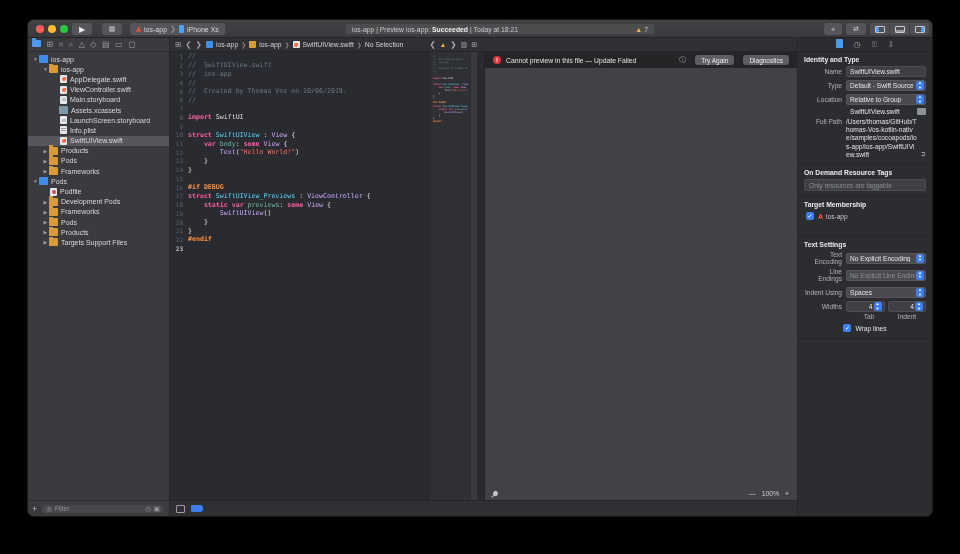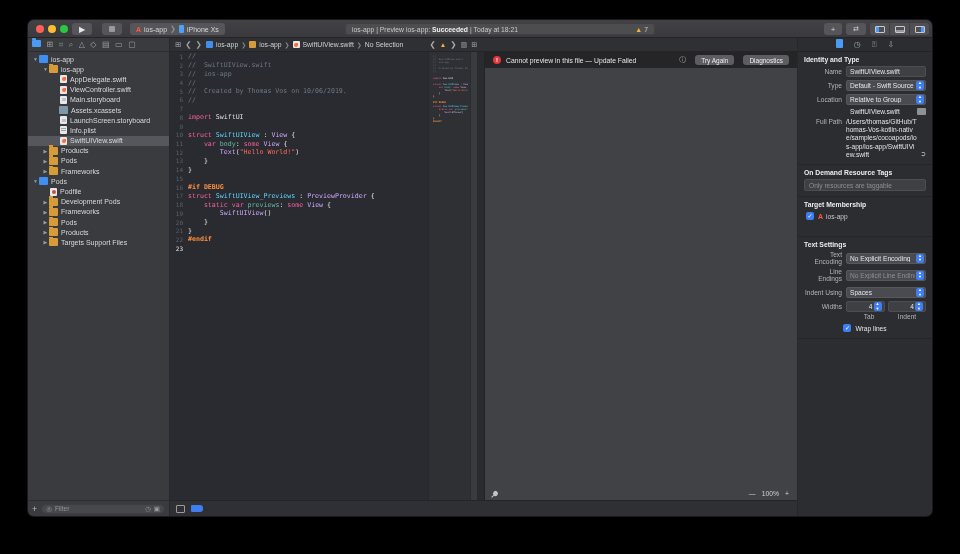--- a/index.html
+++ b/index.html
@@ -87,21 +87,21 @@
   .jb-right { position:absolute; right:320px; display:flex; align-items:center; gap:4px; }
   .jb-right .nav { color:#a9aaae; font-size:7.5px; }
   .jb-right .wtri { color:#f2b13c; font-size:6.5px; }
   .jb-right .lay { color:#a9aaae; font-size:7px; }
 
   .codearea { position:absolute; left:0; top:14px; width:258px; bottom:16px; overflow:hidden;
               font-family:"DejaVu Sans Mono", monospace; font-size:6.6px; }
   .cline { height:8.72px; display:flex; align-items:center; white-space:pre; }
   .gut { flex:none; width:18px; text-align:right; padding-right:5px; color:#5b6068; font-size:6px; }
   .gut.cur { color:#e8e8ea; }
-  .tok-pl{color:#dfe0e2} .tok-cm{color:#6c7986} .tok-kw{color:#fc5fa3; font-weight:normal}
+  .tok-pl{color:#dfe0e2} .tok-cm{color:#6c7986} .tok-kw{color:#fc5fa3; font-weight:bold}
   .tok-pp{color:#fd8f3f; font-weight:bold} .tok-td{color:#5dd8ff} .tok-ty{color:#d0a8ff}
   .tok-st{color:#fc6a5d} .tok-pr{color:#67b7a4}
 
   .minimap { position:absolute; left:258px; top:14px; width:42px; bottom:16px; background:#2e3034;
              border-left:1px solid #27282b; padding:3px 2px 0 4px; overflow:hidden;
              font-family:"DejaVu Sans Mono", monospace; font-size:2.4px; }
   .mline { height:3.1px; white-space:pre; overflow:hidden; }
   .mm-track { position:absolute; left:300px; top:14px; width:7px; bottom:16px; background:#393b3f; border-left:1px solid #2b2c2f; }
 
   .splitgap { position:absolute; left:307px; top:14px; width:8px; bottom:16px; background:#2a2b2f; border-right:1px solid #222327; }
@@ -366,21 +366,21 @@
         <div class="cline"><span class="gut">7</span></div>
         <div class="cline"><span class="gut">8</span><span class="tok-kw">import</span><span class="tok-pl"> SwiftUI</span></div>
         <div class="cline"><span class="gut">9</span></div>
         <div class="cline"><span class="gut">10</span><span class="tok-kw">struct</span><span class="tok-pl"> </span><span class="tok-td">SwiftUIView</span><span class="tok-pl"> : </span><span class="tok-ty">View</span><span class="tok-pl"> {</span></div>
         <div class="cline"><span class="gut">11</span><span class="tok-pl">    </span><span class="tok-kw">var</span><span class="tok-pl"> </span><span class="tok-pr">body</span><span class="tok-pl">: </span><span class="tok-kw">some</span><span class="tok-pl"> </span><span class="tok-ty">View</span><span class="tok-pl"> {</span></div>
         <div class="cline"><span class="gut">12</span><span class="tok-pl">        </span><span class="tok-ty">Text</span><span class="tok-pl">(</span><span class="tok-st">"Hello World!"</span><span class="tok-pl">)</span></div>
         <div class="cline"><span class="gut">13</span><span class="tok-pl">    }</span></div>
         <div class="cline"><span class="gut">14</span><span class="tok-pl">}</span></div>
         <div class="cline"><span class="gut">15</span></div>
         <div class="cline"><span class="gut">16</span><span class="tok-pp">#if DEBUG</span></div>
-        <div class="cline"><span class="gut">17</span><span class="tok-kw">struct</span><span class="tok-pl"> </span><span class="tok-td">SwiftUIView_Previews</span><span class="tok-pl"> : </span><span class="tok-ty">PreviewProvider</span><span class="tok-pl"> {</span></div>
+        <div class="cline"><span class="gut">17</span><span class="tok-kw">struct</span><span class="tok-pl"> </span><span class="tok-td">SwiftUIView_Previews</span><span class="tok-pl"> : </span><span class="tok-ty">ViewController</span><span class="tok-pl"> {</span></div>
         <div class="cline"><span class="gut">18</span><span class="tok-pl">    </span><span class="tok-kw">static</span><span class="tok-pl"> </span><span class="tok-kw">var</span><span class="tok-pl"> </span><span class="tok-pr">previews</span><span class="tok-pl">: </span><span class="tok-kw">some</span><span class="tok-pl"> </span><span class="tok-ty">View</span><span class="tok-pl"> {</span></div>
         <div class="cline"><span class="gut">19</span><span class="tok-pl">        </span><span class="tok-ty">SwiftUIView</span><span class="tok-pl">()</span></div>
         <div class="cline"><span class="gut">20</span><span class="tok-pl">    }</span></div>
         <div class="cline"><span class="gut">21</span><span class="tok-pl">}</span></div>
         <div class="cline"><span class="gut">22</span><span class="tok-pp">#endif</span></div>
         <div class="cline"><span class="gut cur">23</span></div>
       </div>
     <div class="minimap" id="minimap">
         <div class="mline"><span class="tok-cm">//</span></div>
         <div class="mline"><span class="tok-cm">//  SwiftUIView.swift</span></div>

